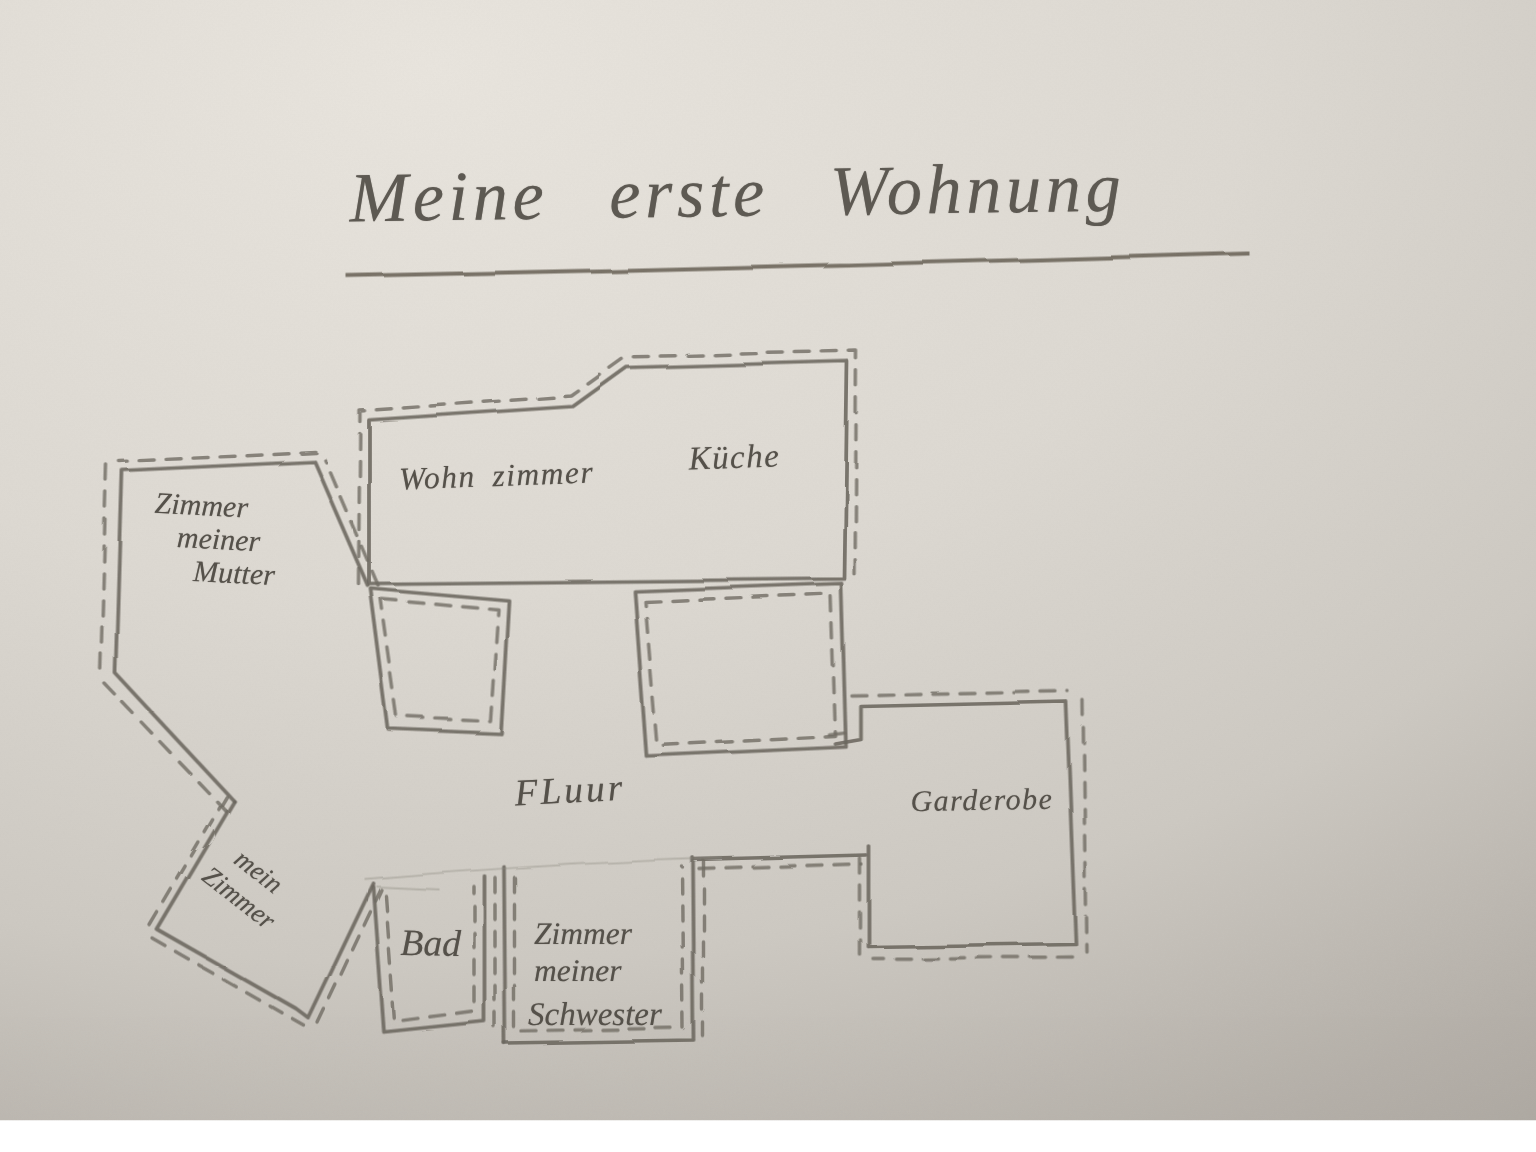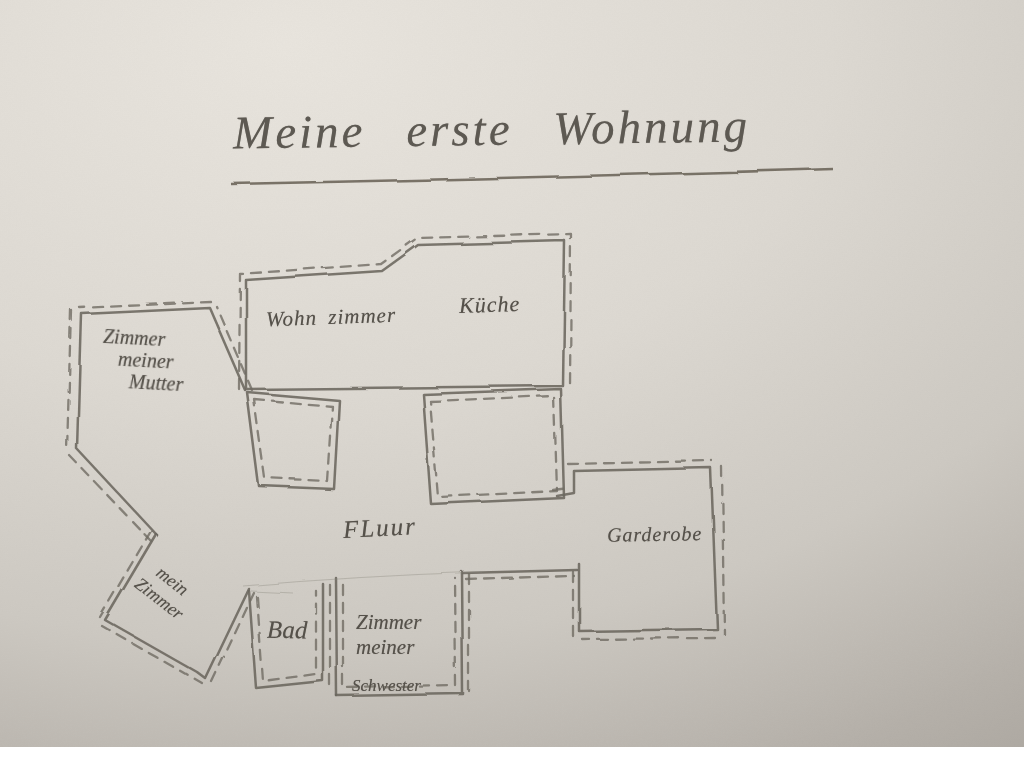--- a/index.html
+++ b/index.html
@@ -29,21 +29,21 @@
   .lab-mutter .l2{margin-left:16px;}
   .lab-mutter .l3{margin-left:28px;}
   .lab-wohnzimmer{left:266px;top:306px;font-size:21px;transform:rotate(-2deg);word-spacing:5px;letter-spacing:1px;}
   .lab-kueche{left:459px;top:293px;font-size:22px;transform:rotate(-2deg);letter-spacing:1px;}
   .lab-fluur{left:343px;top:514px;font-size:25px;transform:rotate(-3deg);letter-spacing:2px;}
   .lab-garderobe{left:607px;top:523px;font-size:20px;transform:rotate(-1deg);letter-spacing:1px;}
   .lab-meinzimmer{left:157px;top:556px;font-size:18px;transform:rotate(38deg);transform-origin:left top;line-height:1.2;}
   .lab-meinzimmer .l1{margin-left:10px;}
   .lab-bad{left:267px;top:616px;font-size:25px;transform:rotate(1deg);text-align:right;}
   .lab-schwester{left:356px;top:610px;font-size:21px;line-height:1.18;}
-  .lab-schwester .l3{font-size:17px;margin-left:-4px;margin-top:16px;}
+  .lab-schwester .l3{font-size:22px;margin-left:-4px;margin-top:3px;}
 </style>
 </head>
 <body>
 
 <div class="page">
 
   <svg class="plan" width="1024" height="768" viewBox="0 0 1024 768">
     <defs>
       <filter id="wobble" x="-5%" y="-5%" width="110%" height="110%">
         <feTurbulence type="fractalNoise" baseFrequency="0.014" numOctaves="2" seed="7" result="n"></feTurbulence>

